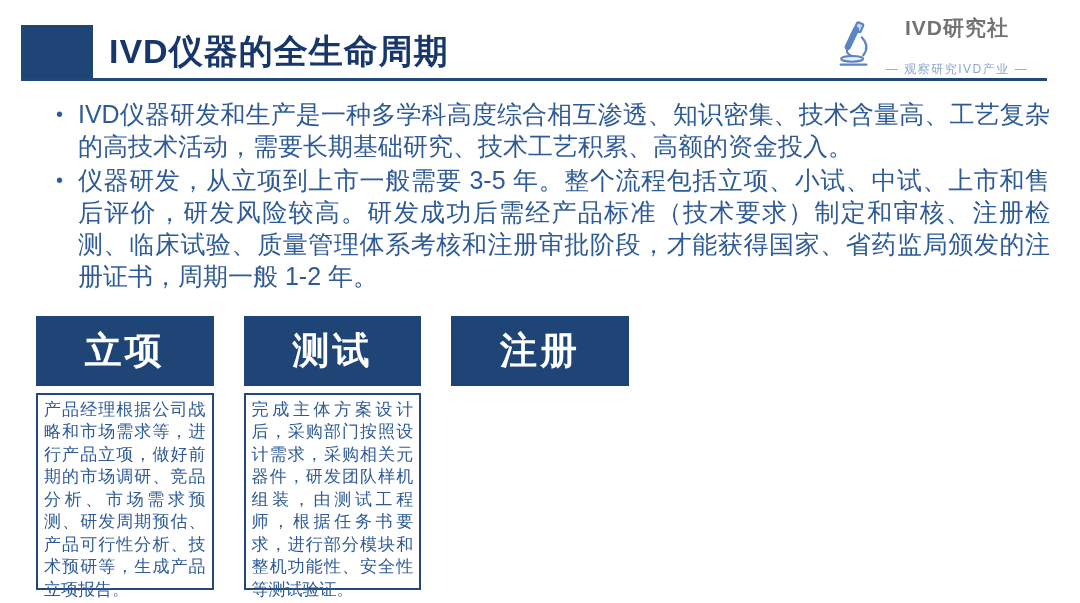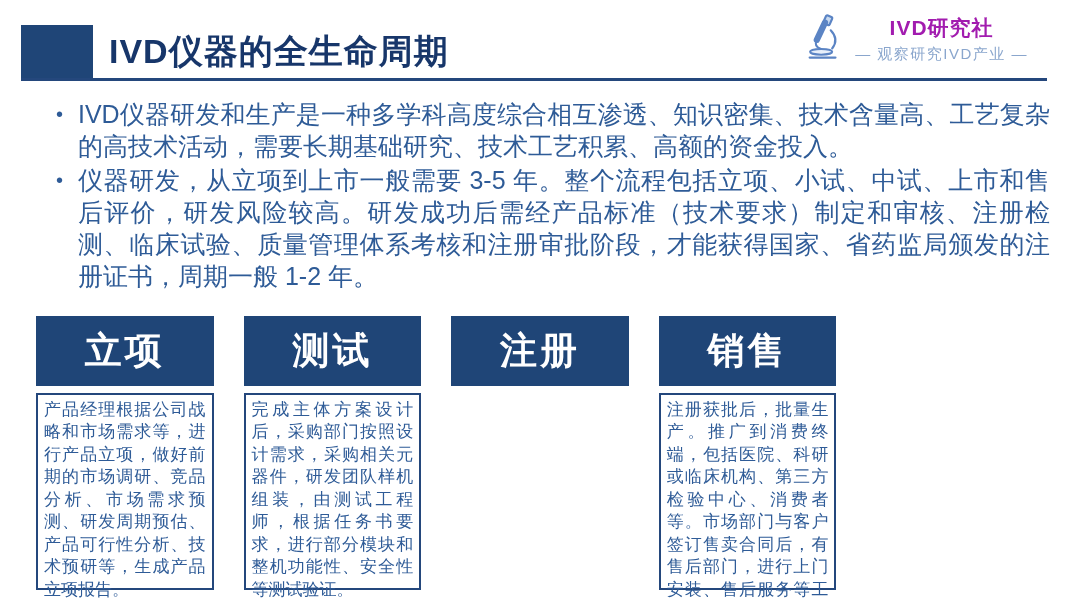--- a/index.html
+++ b/index.html
@@ -18,22 +18,22 @@
   .page-title {
     font-size: 34px; font-weight: 800; color: #17366a;
     letter-spacing: 1px; line-height: 53px; padding-left: 16px;
     white-space: nowrap;
   }
   .title-underline {
     height: 0; border-bottom: 3px solid #24477c; margin-top: 0;
   }
   .logo { position: absolute; top: 14px; right: 52px; display: flex; align-items: center; gap: 8px; }
   .logo-text { display: flex; flex-direction: column; align-items: center; }
-  .logo-brand { font-size: 21px; font-weight: 800; color: #a21caf; letter-spacing: 1px; }
-  .logo-tagline { font-size: 15px; color: #8aa6cd; letter-spacing: 1.5px; margin-top: 3px; white-space: nowrap; }
+  .logo-brand { font-size: 21px; font-weight: 800; color: #737373; letter-spacing: 1px; }
+  .logo-tagline { font-size: 12px; color: #8aa6cd; letter-spacing: 1.5px; margin-top: 19px; white-space: nowrap; }
 
   
   .bullets { margin: 17px 30px 0 42px; list-style: none; }
   .bullet-item { display: flex; margin-bottom: 2px; }
   .bullet-marker {
     flex: 0 0 36px; text-align: left; padding-left: 14px;
     font-size: 20px; color: #2e5b97; line-height: 32px;
   }
   .bullet-text {
     flex: 1; font-size: 25px; color: #2e5b97; line-height: 32px;
@@ -111,19 +111,15 @@
 
     <div class="stage">
       <div class="stage-header">测试</div>
       <div class="stage-body">完成主体方案设计后，采购部门按照设计需求，采购相关元器件，研发团队样机组装，由测试工程师，根据任务书要求，进行部分模块和整机功能性、安全性等测试验证。</div>
     </div>
 
     <div class="stage">
       <div class="stage-header">注册</div>
     </div>
 
-    <div class="stage">
-      <div class="stage-header">销售</div>
-      <div class="stage-body">注册获批后，批量生产。推广到消费终端，包括医院、科研或临床机构、第三方检验中心、消费者等。市场部门与客户签订售卖合同后，有售后部门，进行上门安装、售后服务等工作。</div>
-    </div>
 
   </div>
 </div>
 
 </body></html>

